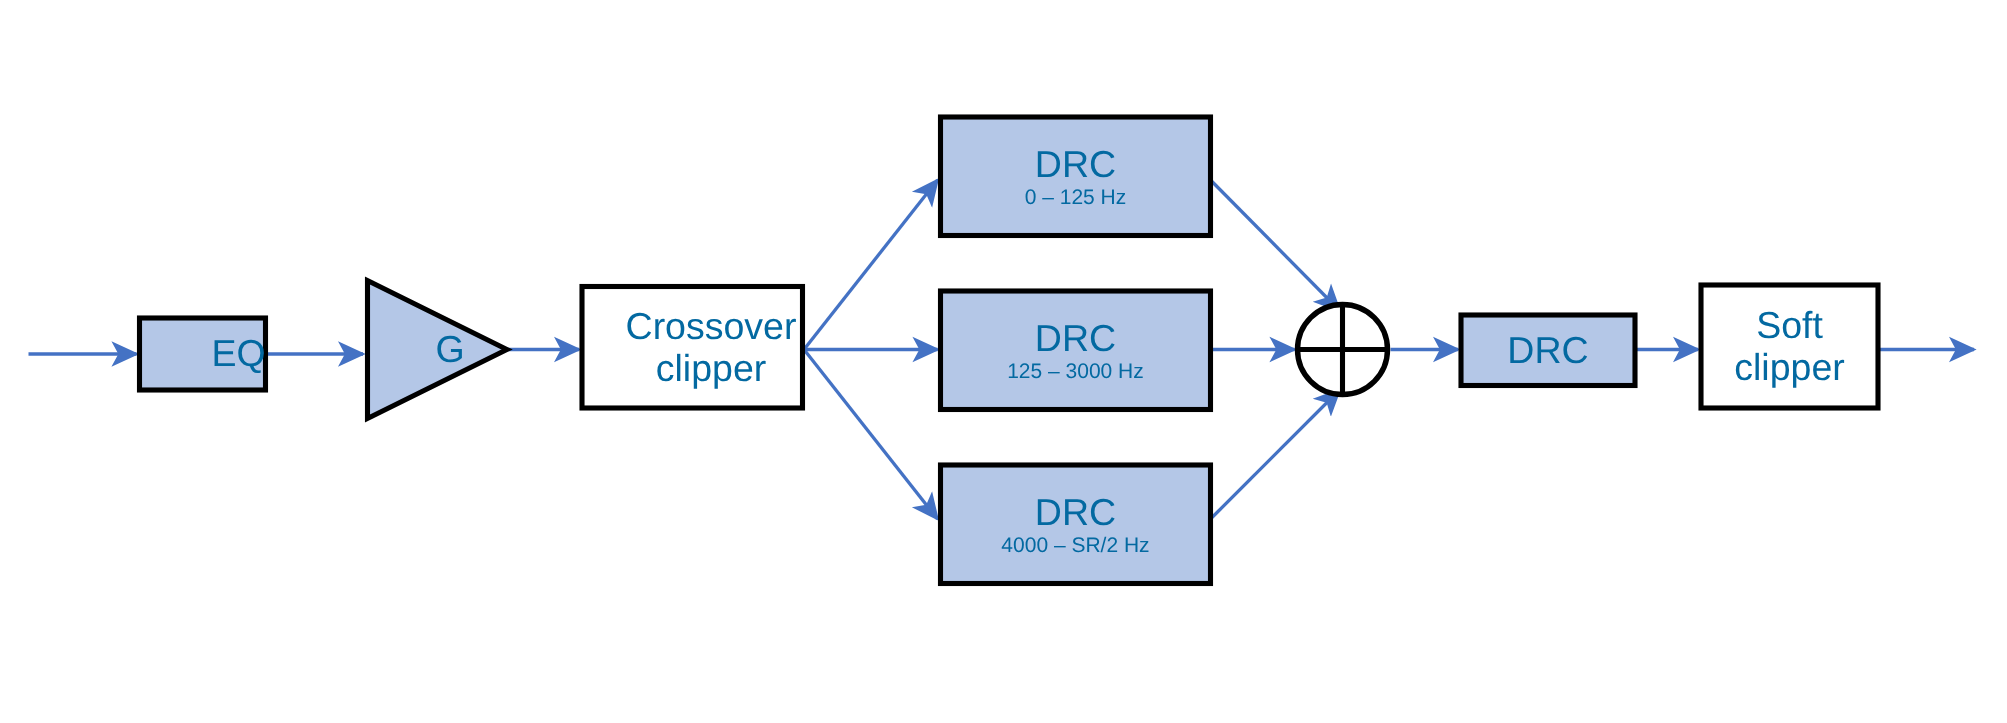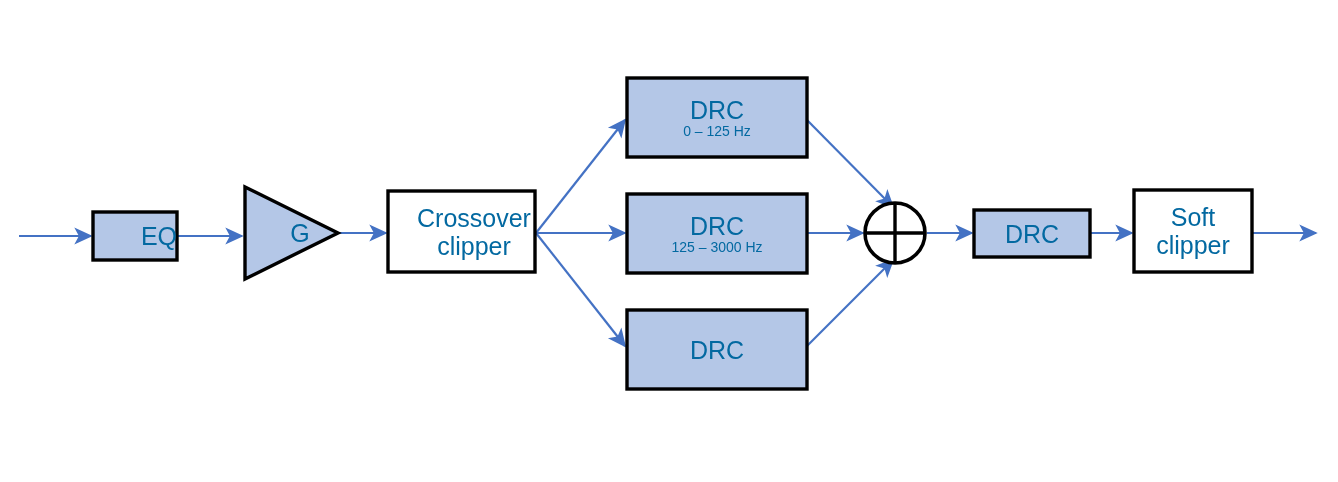--- a/index.html
+++ b/index.html
@@ -124,20 +124,21 @@
     <span class="lbl-sub">0 – 125 Hz</span>
   </div>
 
   <div class="node-label" style="left:627px; top:194px; width:180px; height:79px;">
     <span class="lbl-main">DRC</span>
     <span class="lbl-sub">125 – 3000 Hz</span>
   </div>
 
   <div class="node-label" style="left:627px; top:310px; width:180px; height:79px;">
     <span class="lbl-main">DRC</span>
+    <span class="lbl-sub">4000 – SR/2 Hz</span>
   </div>
 
   <div class="node-label" style="left:974px; top:210px; width:116px; height:47px;">
     <span class="lbl-main">DRC</span>
   </div>
 
   <div class="node-label" style="left:1134px; top:190px; width:118px; height:82px;">
     <span class="lbl-two-line">Soft</span>
     <span class="lbl-two-line">clipper</span>
   </div>

